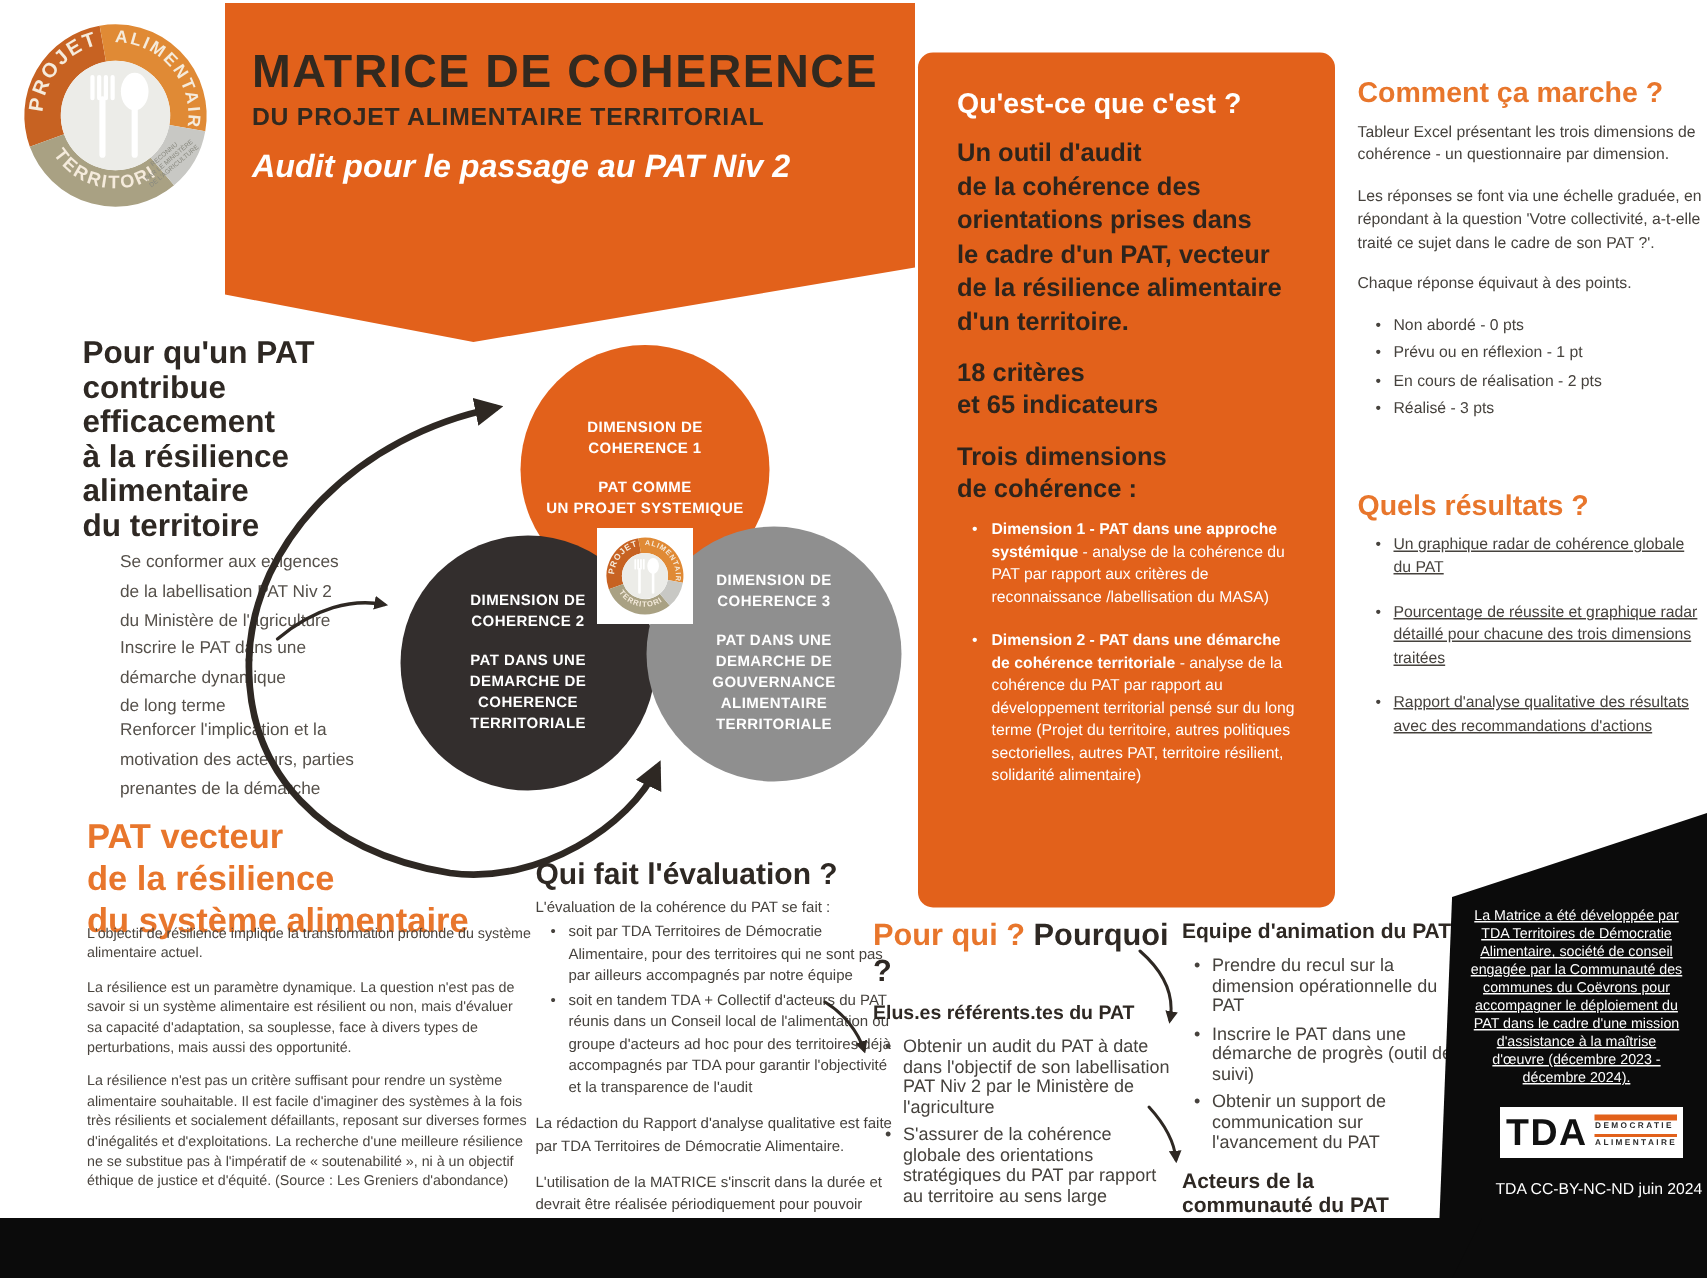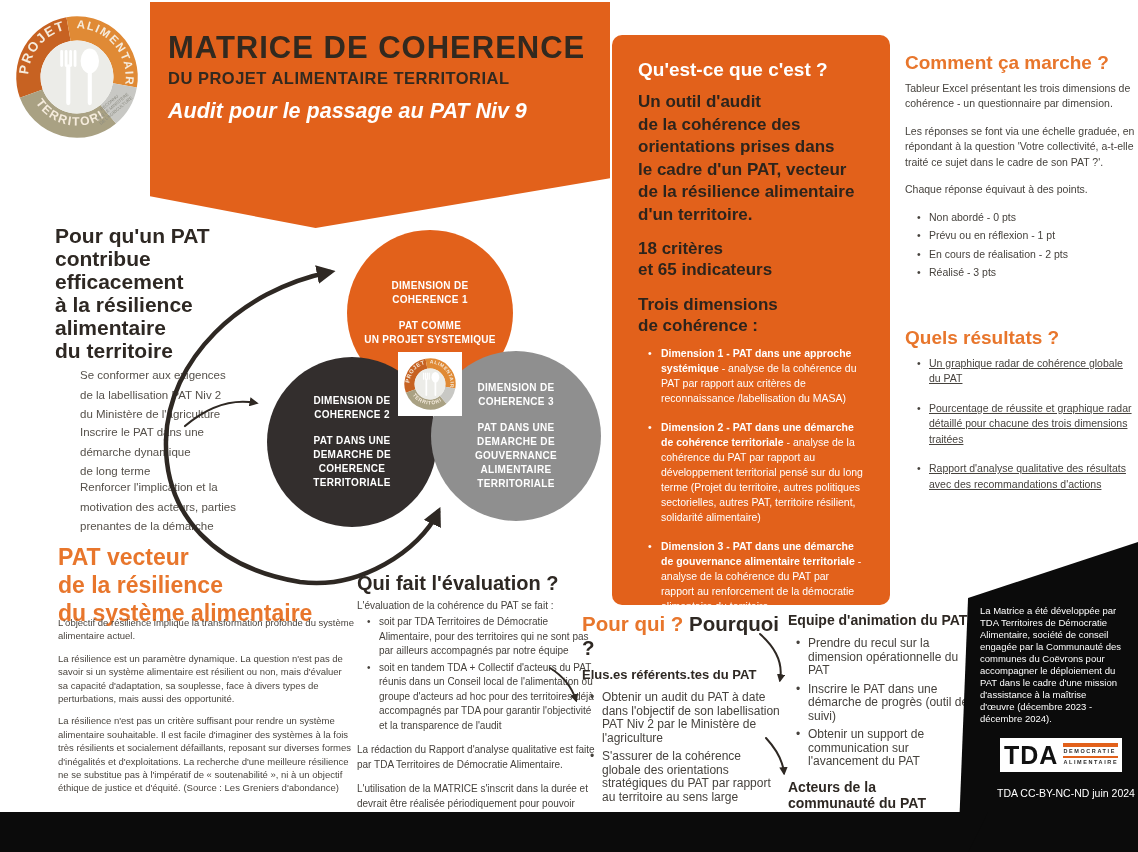--- a/index.html
+++ b/index.html
@@ -71,22 +71,22 @@
   .right-sec h2{margin:0 0 10px 0;font-size:19px;font-weight:800;color:#e8762c;}
   .right-sec p{margin:0 0 12px 0;}
   .right-sec ul{margin:0;padding-left:16px;list-style:none;}
   .right-sec li{position:relative;margin-bottom:3px;padding-left:8px;}
   .right-sec li::before{content:"•";position:absolute;left:-4px;top:0;}
   #results li{margin-bottom:14px;text-decoration:underline;}
 
   
   #blackbox{left:950px;top:535px;width:188px;height:317px;background:#0b0b0b;
             clip-path:polygon(9.6% 19.9%,100% 2.2%,100% 100%,4.3% 100%);}
-  #credit-text{position:absolute;right:16px;top:70px;width:142px;text-align:left;
-               color:#ffffff;font-size:9.5px;line-height:12px;}
+  #credit-text{position:absolute;right:16px;top:70px;width:142px;text-align:center;
+               color:#ffffff;font-size:9.5px;line-height:12px;text-decoration:underline;}
   #tda-logo{position:absolute;left:50px;top:203px;width:122px;height:34px;background:#ffffff;
             display:flex;align-items:center;padding:2px 4px;box-sizing:border-box;}
   #tda-logo .acro{font-size:25px;font-weight:900;color:#111111;letter-spacing:1px;line-height:1;}
   #tda-logo .words{margin-left:5px;flex:1;}
   #tda-logo .word{border-top:4px solid #e2611b;font-size:5.5px;letter-spacing:1.6px;color:#2b2b2b;
                   font-weight:700;padding-top:1px;margin-bottom:2px;}
   #tda-logo .word:last-child{border-top-width:2px;}
   #license{position:absolute;left:47px;top:252px;color:#ffffff;font-size:10.5px;}
   #bottombar{left:0;top:812px;width:988px;height:40px;background:#0b0b0b;
              clip-path:polygon(0 0,100% 0,98% 100%,0 100%);}
@@ -126,21 +126,21 @@
         <text y="4">PAR LE MINISTÈRE</text>
         <text y="8">DE L'AGRICULTURE</text>
       </g>
     </svg>
   </div>
 
   <div class="abs" id="banner">
     <div class="main-title">MATRICE DE COHERENCE</div>
     <div class="sub-title">DU PROJET ALIMENTAIRE TERRITORIAL</div>
     <div class="tagline">
-      <div>Audit pour le passage au PAT Niv 9</div>
+      <div>Audit pour le passage au PAT Niv 2</div>
     </div>
   </div>
 
   <div class="abs pre" id="left-heading">Pour qu'un PAT
 contribue
 efficacement
 à la résilience
 alimentaire
 du territoire</div>
   <div class="abs pre left-item" style="top:366px">Se conformer aux exigences
@@ -237,21 +237,20 @@
 le cadre d'un PAT, vecteur
 de la résilience alimentaire
 d'un territoire.</div>
     <div class="ob-stats pre">18 critères
 et 65 indicateurs</div>
     <div class="ob-dimshead pre">Trois dimensions
 de cohérence  :</div>
     <ul class="ob-list">
       <li><b>Dimension 1 - PAT dans une approche systémique</b><span> - analyse de la cohérence du PAT par rapport aux critères de reconnaissance /labellisation du MASA)</span></li>
       <li><b>Dimension 2 - PAT dans une démarche de cohérence territoriale</b><span> - analyse de la cohérence du PAT par rapport au développement territorial pensé sur du long terme (Projet du territoire, autres politiques sectorielles, autres PAT, territoire résilient, solidarité alimentaire)</span></li>
-      <li><b>Dimension 3 - PAT dans une démarche de gouvernance alimentaire territoriale</b><span> - analyse de la cohérence du PAT par rapport au renforcement de la démocratie alimentaire du territoire</span></li>
     </ul>
   </div>
 
   <div class="abs" id="eval">
     <h2>Qui fait l'évaluation ?</h2>
     <div>L'évaluation de la cohérence du PAT se fait :</div>
     <ul>
       <li>soit par TDA Territoires de Démocratie Alimentaire, pour des territoires qui ne sont pas par ailleurs accompagnés par notre équipe</li>
       <li>soit en tandem TDA + Collectif d'acteurs du PAT réunis dans un Conseil local de l'alimentation ou groupe d'acteurs ad hoc pour des territoires déjà accompagnés par TDA pour garantir l'objectivité et la transparence de l'audit</li>
     </ul>

